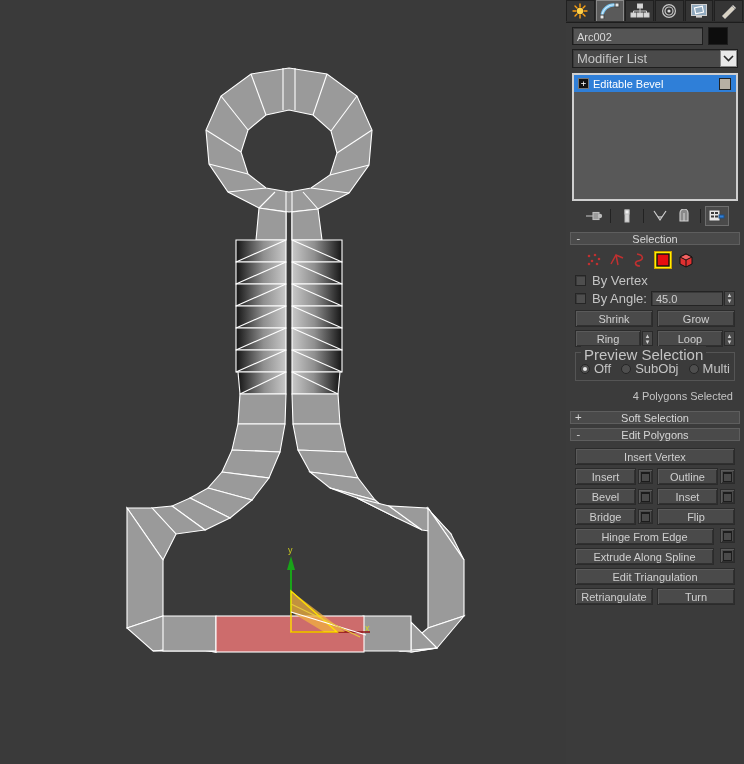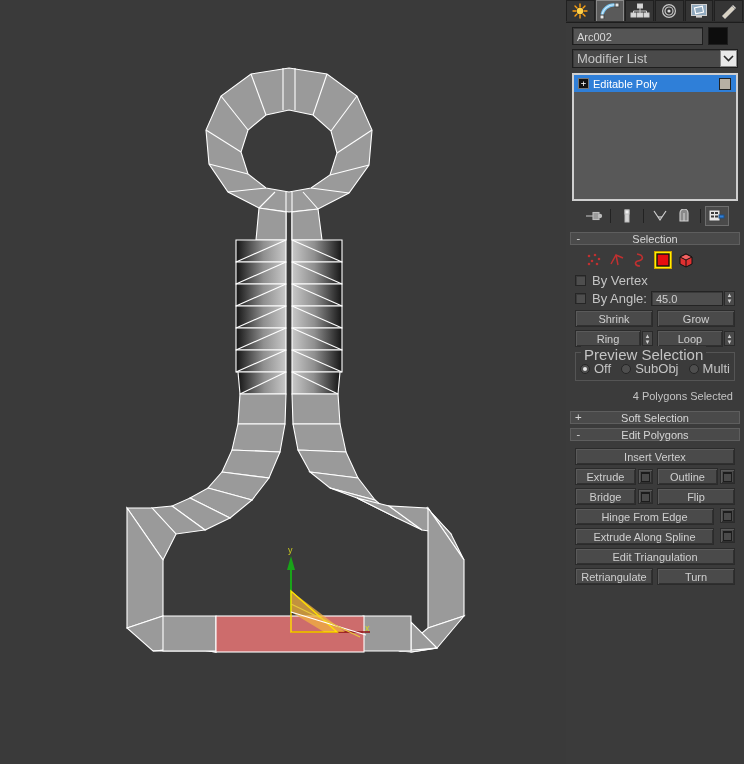--- a/index.html
+++ b/index.html
@@ -388,21 +388,21 @@
           <svg width="11" height="7" viewBox="0 0 11 7">
               <path d="M1 1 L5.5 5.5 L10 1" stroke="#2b2b2b" stroke-width="1.6" fill="none"></path>
             </svg>
         </span>
       </div>
     </div>
 
     <div class="stackbox">
       <div class="stackitem">
         <span class="plusbox">+</span>
-        <span class="nm">Editable Poly</span>
+        <span class="nm">Editable Bevel</span>
         <span class="stackswatch"></span>
       </div>
     </div>
 
     <div class="stacktools">
       <span class="ic">
         <svg width="18" height="14" viewBox="0 0 18 14">
             <g stroke="#bcbcbc" stroke-width="1.1" fill="none">
           <line x1="1" y1="7" x2="8" y2="7"></line>
               <rect x="8" y="3.5" width="6" height="7" fill="#9a9a9a"></rect>
@@ -572,33 +572,47 @@
         <span>Edit Polygons</span>
       </div>
       <div class="rollbody">
 
         <div class="btnrow">
           <span class="btn">Insert Vertex</span>
         </div>
 
         <div class="btnrow">
           <span class="btnpair">
-            <span class="btn">Extrude</span>
+            <span class="btn">Insert</span>
             <span class="sq">
                 <i></i>
               </span>
           </span>
           <span class="btnpair">
             <span class="btn">Outline</span>
             <span class="sq">
                 <i></i>
               </span>
           </span>
         </div>
 
+        <div class="btnrow">
+          <span class="btnpair">
+            <span class="btn">Bevel</span>
+            <span class="sq">
+                <i></i>
+              </span>
+          </span>
+          <span class="btnpair">
+            <span class="btn">Inset</span>
+            <span class="sq">
+                <i></i>
+              </span>
+          </span>
+        </div>
 
         <div class="btnrow">
           <span class="btnpair">
             <span class="btn">Bridge</span>
             <span class="sq">
                 <i></i>
               </span>
           </span>
           <span class="btnpair">
             <span class="btn">Flip</span>

